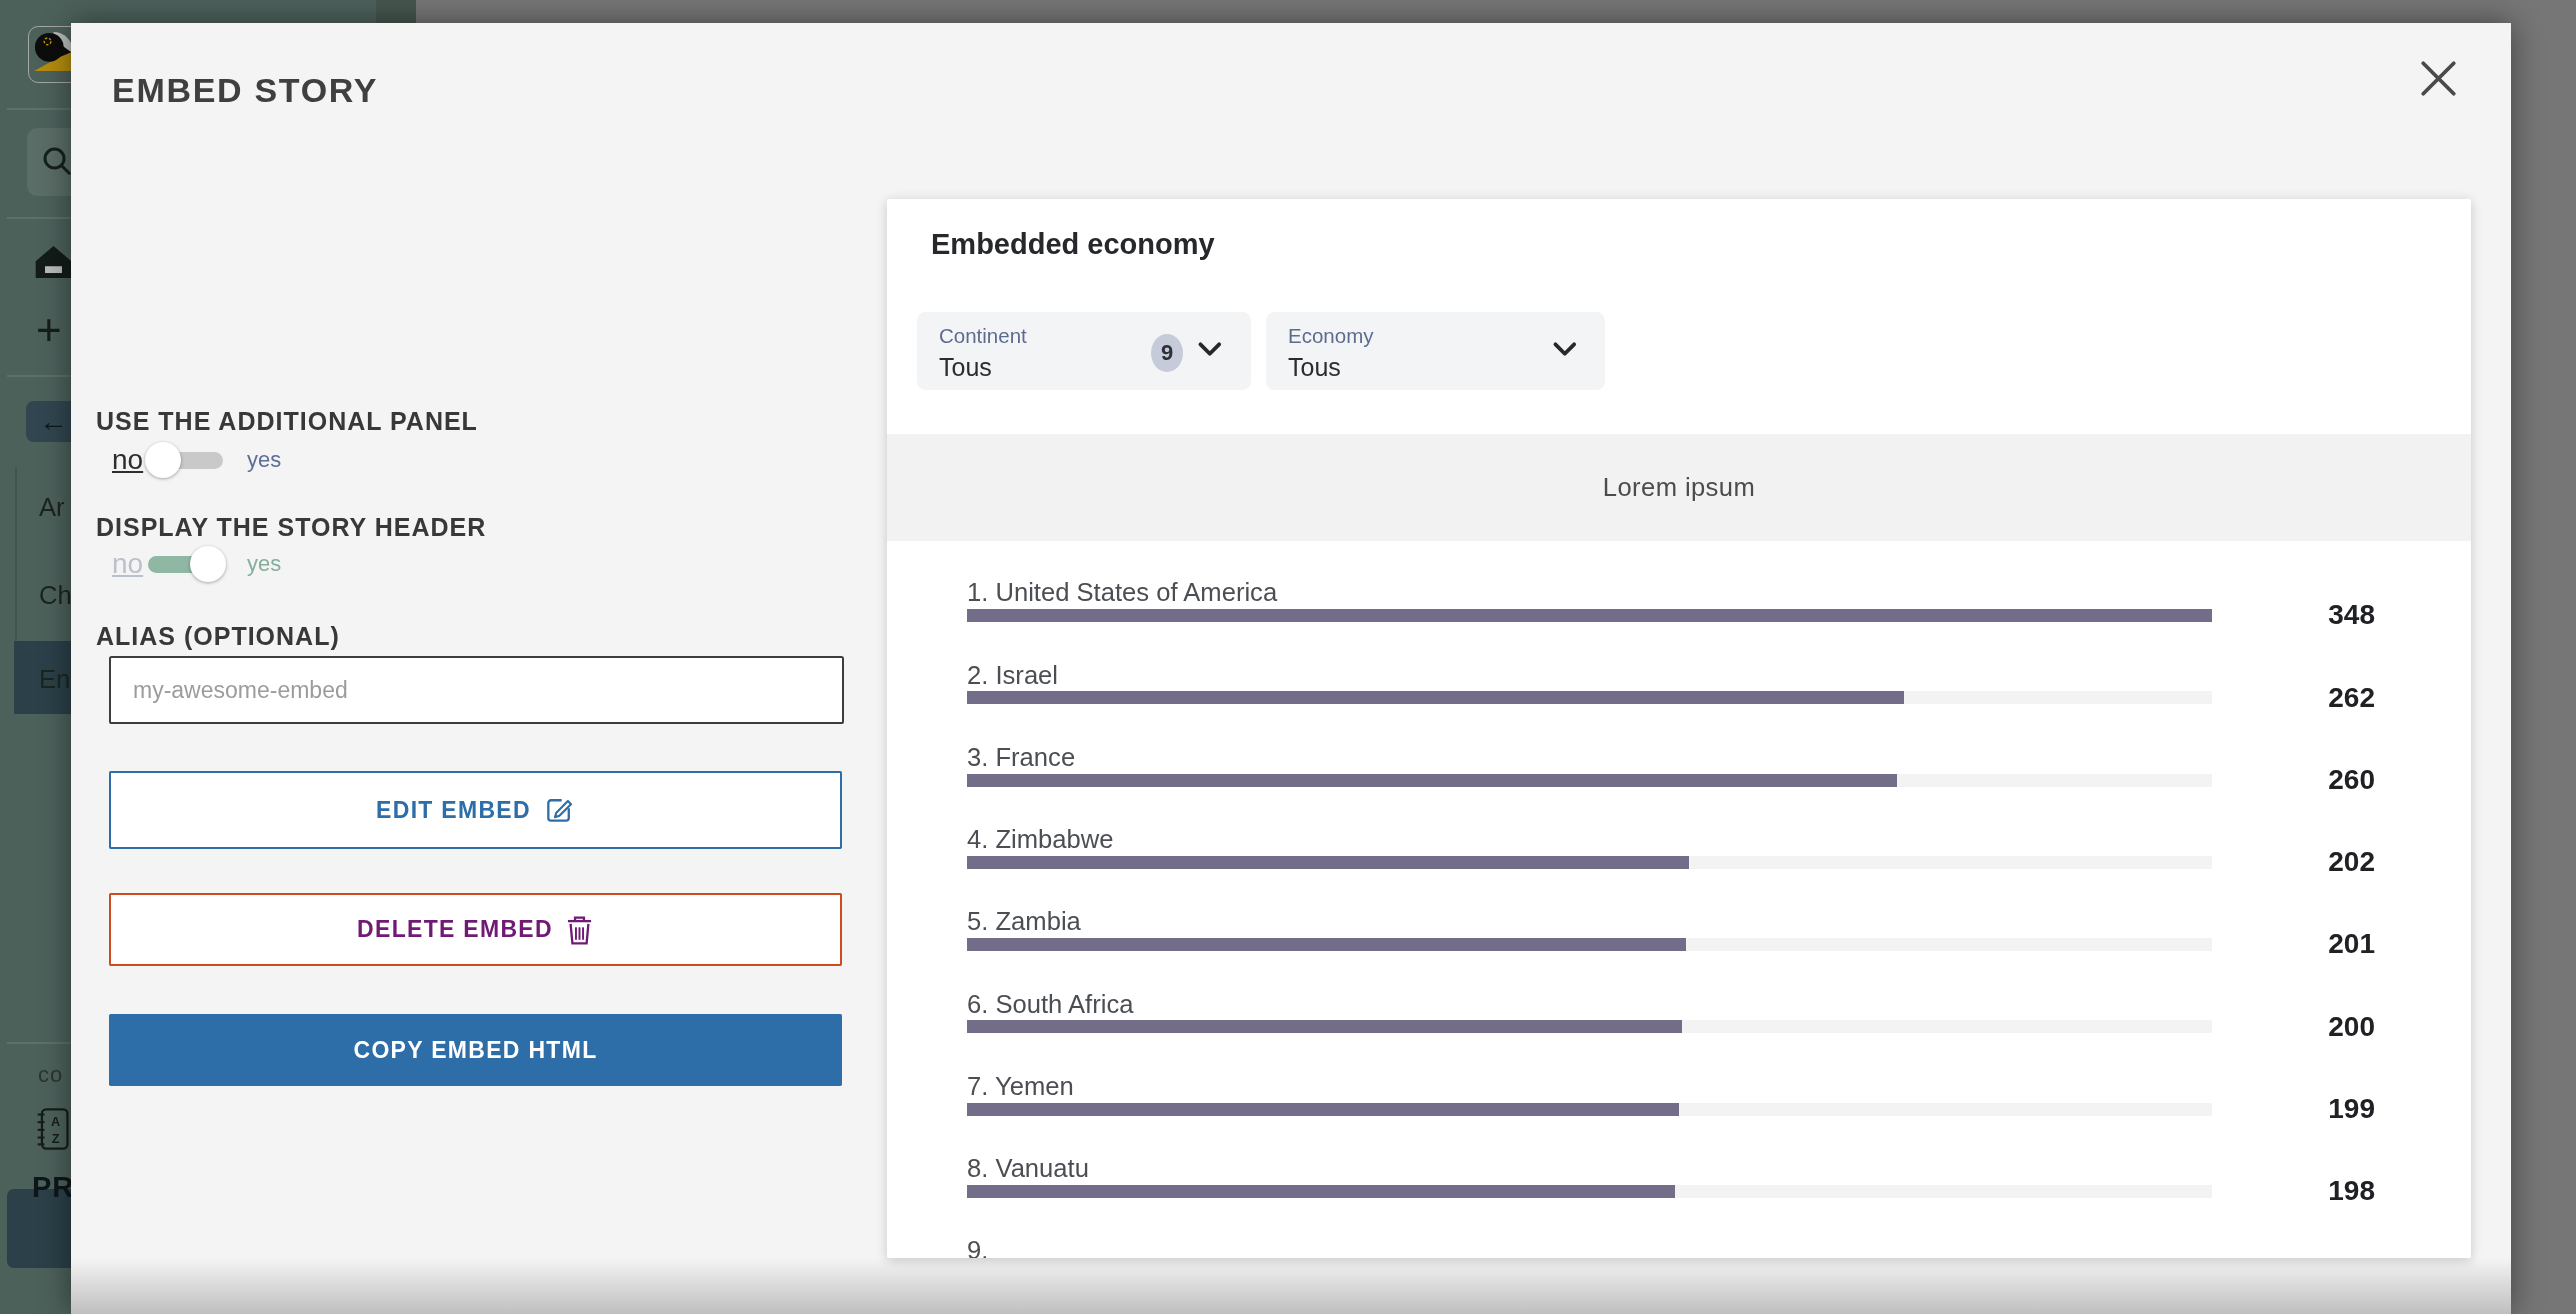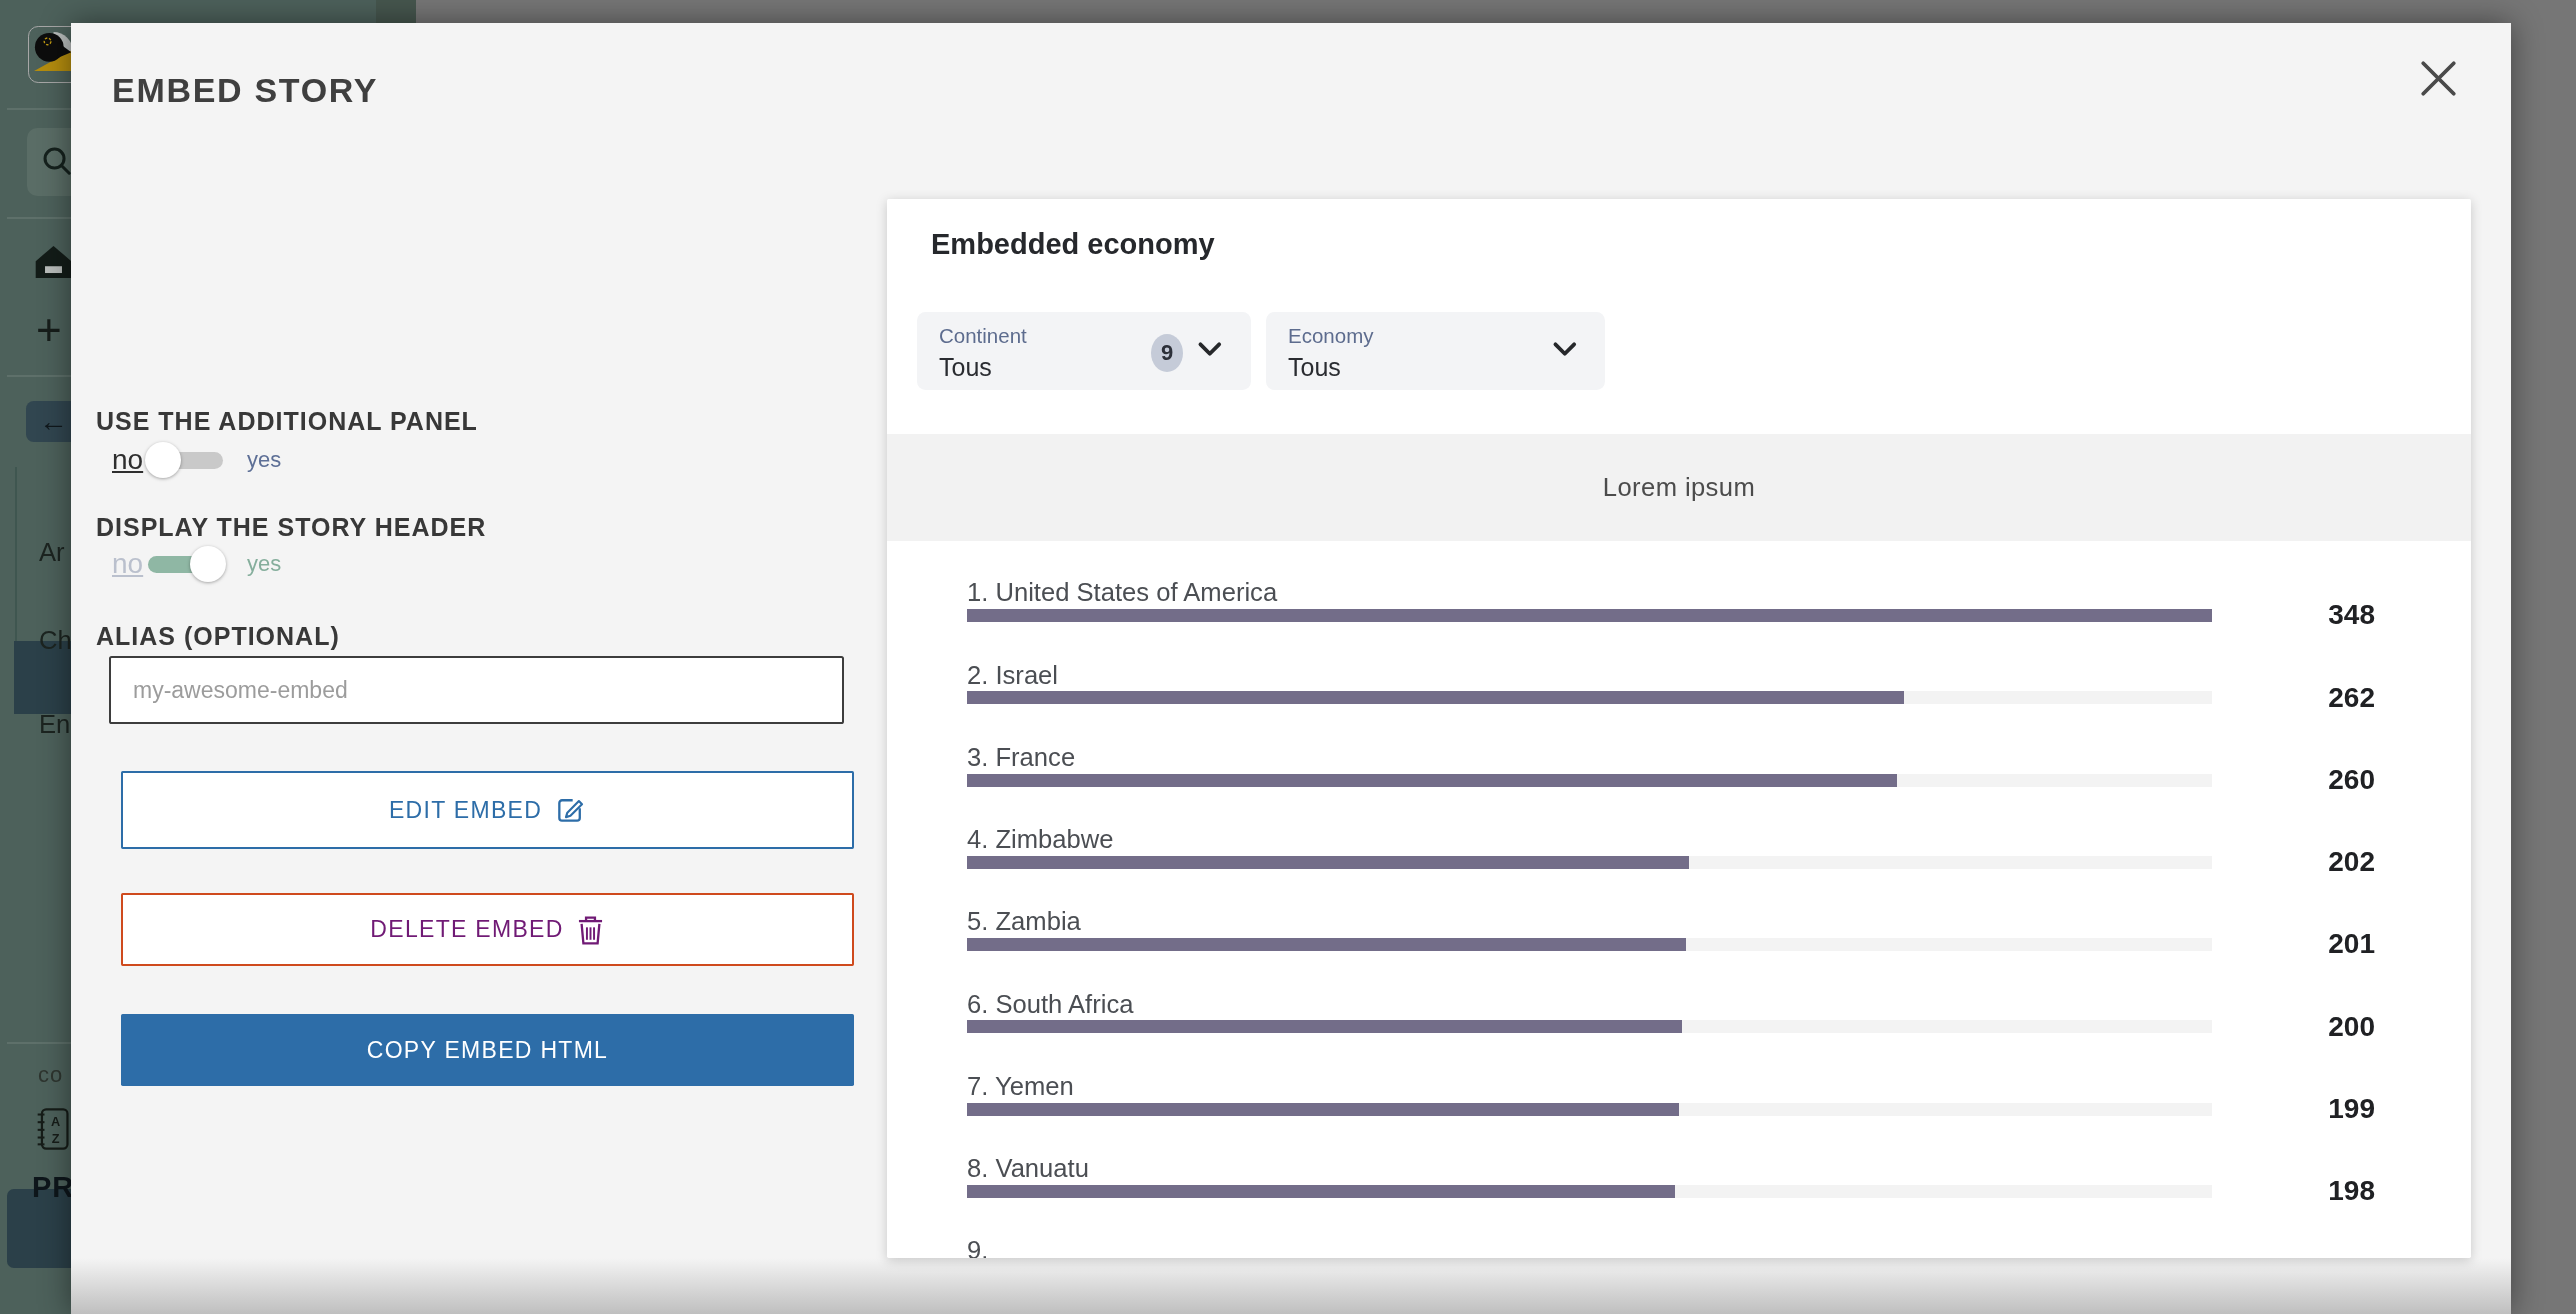--- a/index.html
+++ b/index.html
@@ -10,21 +10,21 @@
   
   .top-strip-teal{left:0;top:0;width:376px;height:23px;background:#4d615b;}
   .top-strip-dark{left:376px;top:0;width:40px;height:23px;background:#46564e;}
   .rail{left:0;top:0;width:222px;height:1314px;background:#4d615b;}
   .rail-sep{left:6.8px;width:85px;height:1.7px;background:#5e706a;}
   .rail-vline{left:14.5px;top:467px;width:2.6px;height:247px;background:#3f5650;}
   .logo-tile{left:28px;top:25.6px;width:53px;height:55px;border:1.7px solid #a7a7a7;
              border-radius:10.2px;background:#4d615b;overflow:hidden;}
   .search-bg{left:27px;top:128px;width:55px;height:68px;border-radius:10.2px;background:#5a6d66;}
   .rail-glyph{color:#161d1a;}
-  .rail-letter{font-size:25.6px;color:#1c2420;left:39px;margin-top:45px;}
+  .rail-letter{font-size:25.6px;color:#1c2420;left:39px;}
   .rail-row-selected{left:13.6px;top:641px;width:205px;height:73px;background:#2b4049;}
   .back-btn{left:25.6px;top:401px;width:56px;height:41px;border-radius:7.7px;background:#314650;
             color:#10181c;font-size:29px;line-height:41px;text-align:center;}
   .pro-block{left:6.8px;top:1189px;width:211px;height:79px;background:#2b4049;border-radius:6.8px;}
   .pro-label{left:32px;top:1171px;font-size:29px;font-weight:700;letter-spacing:0.9px;color:#0e161b;}
   .co-label{left:38px;top:1062px;font-size:22px;letter-spacing:0.9px;color:#2e352f;}
 
   
   .modal{left:71px;top:23px;width:2440px;height:1291px;background:#f4f4f4;
          box-shadow:0 0 29px rgba(0,0,0,.45);}
@@ -47,22 +47,22 @@
   .t-on .toggle-track{background:#8fb7a4;}
   .t-on .toggle-knob{right:-3.4px;}
   .t-on .toggle-no{color:#bac0cd;}
   .t-on .toggle-yes{color:#85ae9c;}
 
   .alias-input{left:38px;top:633px;width:687px;height:64px;background:#ffffff;
                border:2.6px solid #3d3d3d;border-radius:2.6px;padding:0 22px;
                font-size:23px;color:#0f172a;font-family:"Liberation Sans",sans-serif;outline:none;}
   .alias-input::placeholder{color:#9c9c9c;}
 
-  .btn{left:50px;width:733px;display:flex;align-items:center;justify-content:center;
-       gap:12px;font-size:23px;font-weight:400;letter-spacing:1.3px;cursor:pointer;
+  .btn{left:38px;width:733px;display:flex;align-items:center;justify-content:center;
+       gap:12px;font-size:23px;font-weight:700;letter-spacing:1.3px;cursor:pointer;
        box-sizing:border-box;border-radius:1.7px;}
   .btn-edit{top:748px;height:78px;background:#ffffff;border:2.6px solid #2d6da8;color:#2d6da8;}
   .btn-delete{top:870px;height:73px;background:#ffffff;border:2.6px solid #cf4a1d;color:#701a75;}
   .btn-copy{top:991px;height:72px;background:#2d6da8;color:#ffffff;}
 
   .modal-fade{left:0;bottom:0;width:100%;height:56px;
               background:linear-gradient(to bottom,rgba(244,244,244,0),#bfbfbf);}
 
   
   .card{left:816px;top:176px;width:1584px;height:1059px;background:#ffffff;

